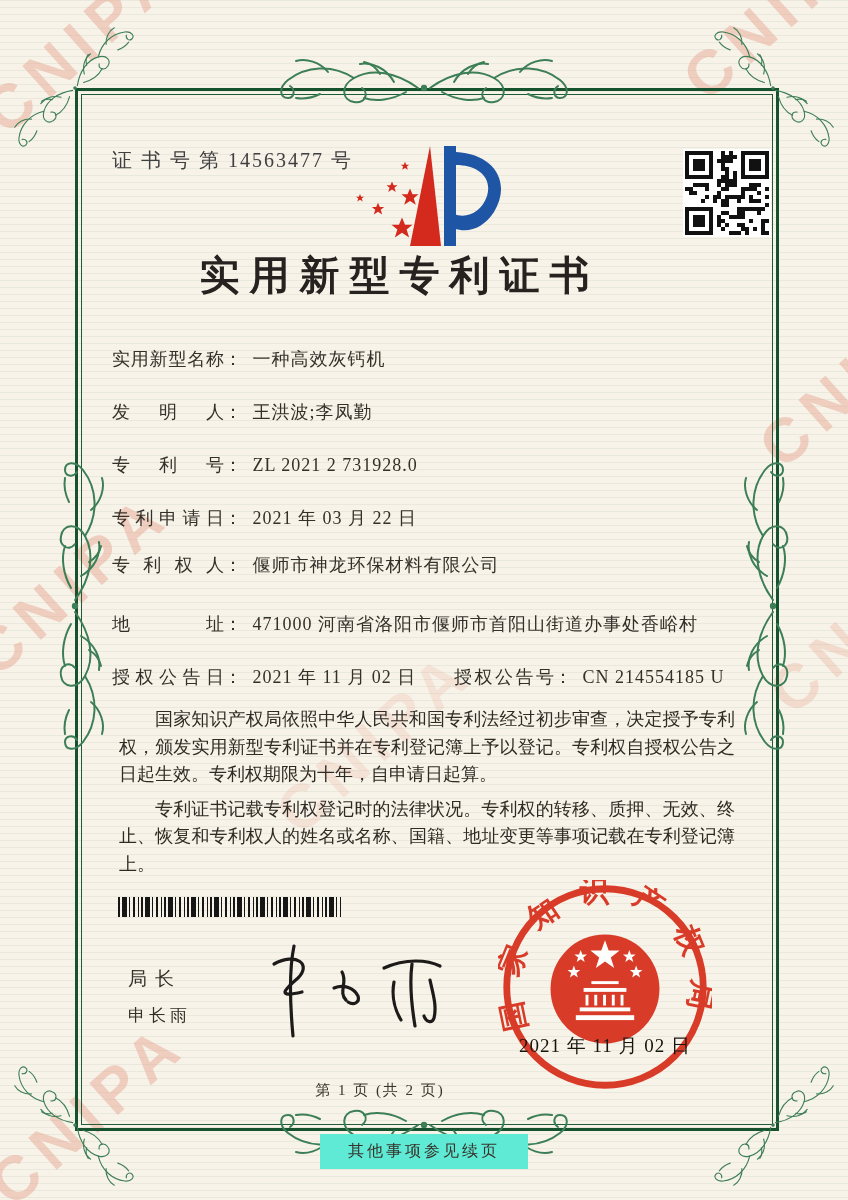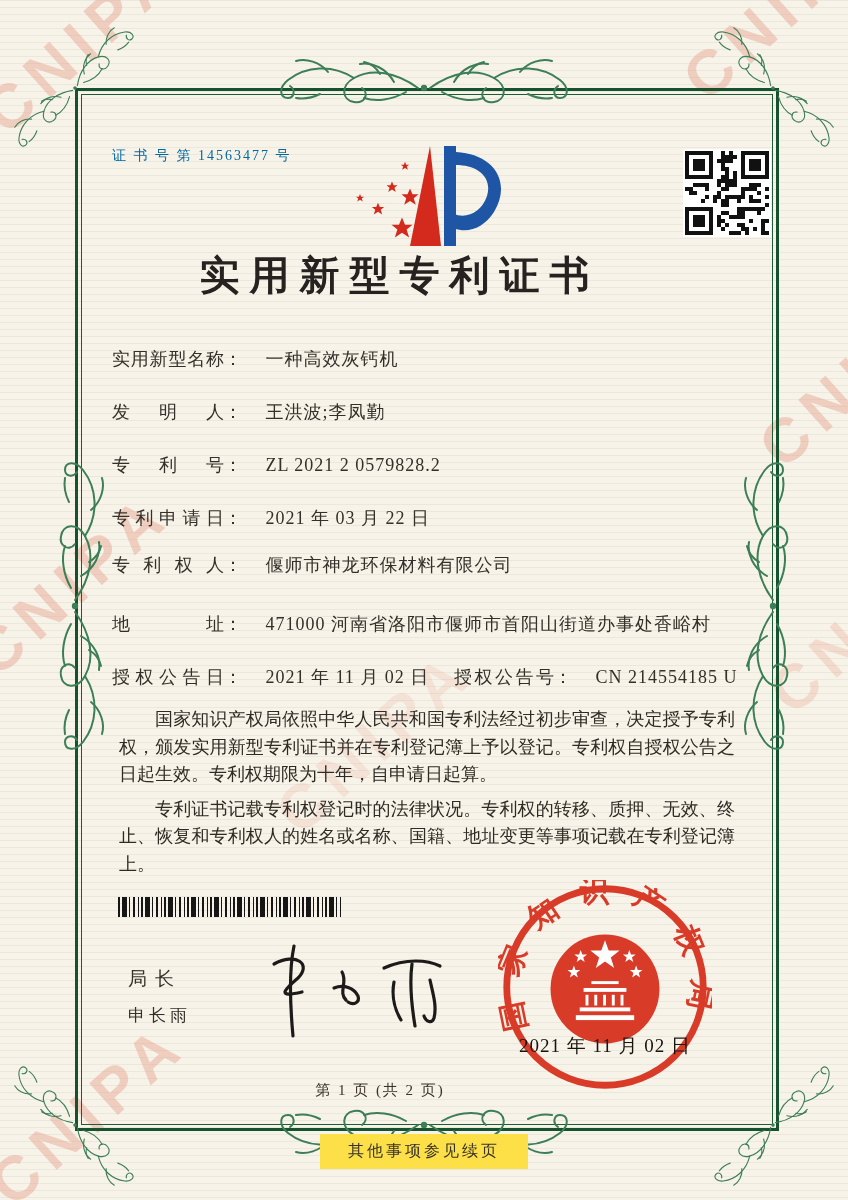--- a/index.html
+++ b/index.html
@@ -16,36 +16,36 @@
       transparent 1px, transparent 7px);
   }
   .wm{
     position:absolute;font-family:"Liberation Sans",sans-serif;font-weight:700;
     font-size:62px;letter-spacing:10px;color:rgba(228,162,140,0.45);
     transform:rotate(-42deg);pointer-events:none;white-space:nowrap;
   }
   .frame{position:absolute;left:75px;top:88px;width:698px;height:1037px;border:3px solid #17522f;}
   .frame::after{content:"";position:absolute;inset:3px;border:1px solid #1d5c37;}
   .orn{position:absolute;left:0;top:0;pointer-events:none;}
-  .certno{position:absolute;left:112px;top:147px;font-size:14px;letter-spacing:2px;color:#0369a1;}
+  .certno{position:absolute;left:112px;top:147px;font-size:20px;letter-spacing:2px;color:#404040;}
   .logo{position:absolute;left:348px;top:138px;}
   .qr{position:absolute;left:683px;top:149px;width:88px;height:88px;background:#fff;padding:2px;box-sizing:border-box;}
   .qr-grid{position:relative;width:84px;height:84px;display:grid;grid-template-columns:repeat(21,4px);grid-auto-rows:4px;}
   .qr-grid div{width:4px;height:4px;}
   .qr-grid .b{background:#111;}
   .finder{position:absolute;width:20px;height:20px;border:4px solid #111;background:#fff;}
   .finder::after{content:"";position:absolute;left:4px;top:4px;width:12px;height:12px;background:#111;}
   .f-tl{left:0;top:0;} .f-tr{right:0;top:0;} .f-bl{left:0;bottom:0;}
   .title{position:absolute;left:0;top:248px;width:799px;text-align:center;
     font-size:40px;font-weight:700;letter-spacing:10px;color:#262220;}
   .fields{position:absolute;left:112px;top:345px;width:640px;font-size:18px;}
   .frow{position:absolute;left:0;white-space:nowrap;}
   .flabel{display:inline-block;width:112px;text-align:justify;text-align-last:justify;vertical-align:bottom;}
   .colon{display:inline-block;}
-  .fvalue{margin-left:19px;letter-spacing:1px;font-family:Liberation Serif, serif;}
+  .fvalue{margin-left:6px;letter-spacing:1px;font-family:Liberation Serif, serif;}
   .grant-right{position:absolute;left:342px;top:0;white-space:nowrap;}
   .grant-right .flabel{width:100px;}
   .paras{position:absolute;left:112px;top:699px;width:630px;font-size:18px;line-height:27.5px;
     text-align:justify;color:#2f2a24;}
   .paras p{margin:7px;text-indent:2em;}
   .barcode{position:absolute;left:118px;top:897px;width:223px;height:20px;
     background:repeating-linear-gradient(90deg,
       #161616 0 2px, transparent 2px 4px,
       #161616 4px 9px, transparent 9px 11px,
       #161616 11px 12px, transparent 12px 15px,
@@ -53,21 +53,21 @@
       #161616 20px 21px, transparent 21px 23px);}
   .signer-title{position:absolute;left:128px;top:966px;font-size:19px;letter-spacing:8px;}
   .signer-name{position:absolute;left:128px;top:1004px;font-size:17px;letter-spacing:4px;}
   .sig{position:absolute;left:238px;top:938px;}
   .seal{position:absolute;left:498px;top:880px;opacity:0.95;}
   .seal-date{position:absolute;left:488px;top:1033px;width:234px;text-align:center;
     font-size:19px;color:#17150f;letter-spacing:1px;}
   .pageinfo{position:absolute;left:0;top:1081px;width:760px;text-align:center;
     font-size:15px;letter-spacing:2px;color:#39332b;}
   .footnote{position:absolute;left:50%;top:1134px;transform:translateX(-50%);
-    background:#fde047;padding:7px 28px;font-size:16px;letter-spacing:3px;color:#39332b;white-space:nowrap;}
+    background:#5eead4;padding:7px 28px;font-size:16px;letter-spacing:3px;color:#39332b;white-space:nowrap;}
 </style>
 </head>
 <body>
 
 <div class="page">
 
   <div class="wm" style="left:-38px;top:6px;">CNIPA</div>
   <div class="wm" style="left:662px;top:-28px;">CNIPA</div>
   <div class="wm" style="left:738px;top:340px;">CNIPA</div>
   <div class="wm" style="left:-48px;top:548px;">CNIPA</div>
@@ -576,21 +576,21 @@
     <div class="frow" style="top:2px;">
       <span class="flabel">实用新型名称</span><span class="colon">：</span>
       <span class="fvalue">一种高效灰钙机</span>
     </div>
     <div class="frow" style="top:55px;">
       <span class="flabel">发明人</span><span class="colon">：</span>
       <span class="fvalue">王洪波;李凤勤</span>
     </div>
     <div class="frow" style="top:108px;">
       <span class="flabel">专利号</span><span class="colon">：</span>
-      <span class="fvalue">ZL 2021 2 0579828.2</span>
+      <span class="fvalue">ZL 2021 2 731928.0</span>
     </div>
     <div class="frow" style="top:161px;">
       <span class="flabel">专利申请日</span><span class="colon">：</span>
       <span class="fvalue">2021 年 03 月 22 日</span>
     </div>
     <div class="frow" style="top:208px;">
       <span class="flabel">专利权人</span><span class="colon">：</span>
       <span class="fvalue">偃师市神龙环保材料有限公司</span>
     </div>
     <div class="frow" style="top:267px;">

